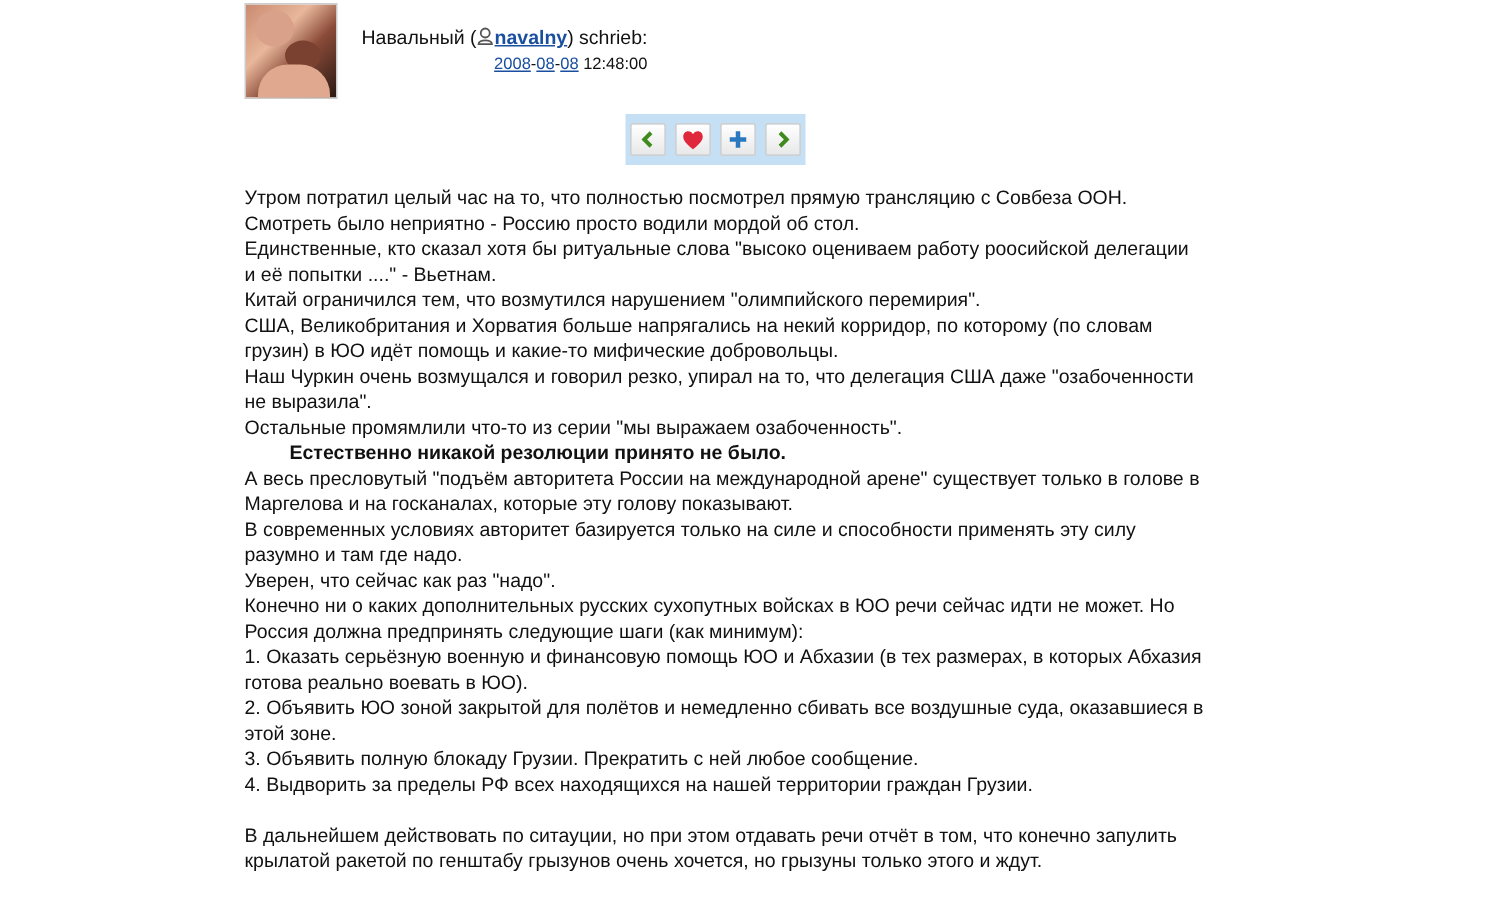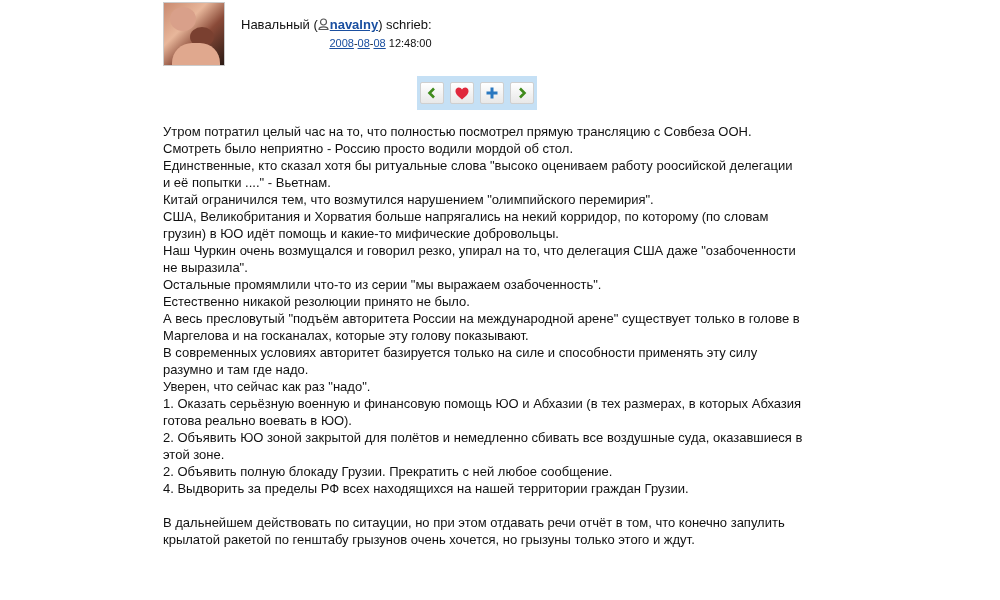--- a/index.html
+++ b/index.html
@@ -16,21 +16,21 @@
     .header .user { font-weight:bold; }
     .user-icon { display:inline-block; width:11px; height:12px; vertical-align:-1px; margin-right:1px; }
     .date-line { font-size:11px;text-align:right; }
     .nav-bar { position:absolute; left:417px; top:76px; width:120px; height:34px;
                background:#c5e0f5; display:flex; align-items:center; justify-content:center; gap:6px; }
     .nav-btn { width:22px; height:20px; background:linear-gradient(#ffffff,#e8e8e8);
                border:1px solid #cfcfcf; border-radius:2px; display:flex; align-items:center; justify-content:center; }
     .nav-btn svg { display:block; }
     .content { position:absolute; left:163px; top:123px; width:640px; font-size:13px; line-height:17px; color:#111; }
     .content p { margin:0; }
-    .content .b { font-weight:normal; }
+    .content .b { font-weight:bold;margin-left:30px; }
     .content .gap { height:17px; }
   </style>
 </head>
 <body>
 
 <div class="avatar">
   <div class="head1"></div>
   <div class="head2"></div>
   <div class="body1"></div>
 </div>
@@ -76,19 +76,20 @@
   <p>Смотреть было неприятно - Россию просто водили мордой об стол.</p>
   <p>Единственные, кто сказал хотя бы ритуальные слова "высоко оцениваем работу роосийской делегации и её попытки ...." - Вьетнам.</p>
   <p>Китай ограничился тем, что возмутился нарушением "олимпийского перемирия".</p>
   <p>США, Великобритания и Хорватия больше напрягались на некий корридор, по которому (по словам грузин) в ЮО идёт помощь и какие-то мифические добровольцы.</p>
   <p>Наш Чуркин очень возмущался и говорил резко, упирал на то, что делегация США даже "озабоченности не выразила".</p>
   <p>Остальные промямлили что-то из серии "мы выражаем озабоченность".</p>
   <p class="b">Естественно никакой резолюции принято не было.</p>
   <p>А весь пресловутый "подъём авторитета России на международной арене" существует только в голове в Маргелова и на госканалах, которые эту голову показывают.</p>
   <p>В современных условиях авторитет базируется только на силе и способности применять эту силу разумно и там где надо.</p>
   <p>Уверен, что сейчас как раз "надо".</p>
+  <p>Конечно ни о каких дополнительных русских сухопутных войсках в ЮО речи сейчас идти не может. Но Россия должна предпринять следующие шаги (как минимум):</p>
   <p>1. Оказать серьёзную военную и финансовую помощь ЮО и Абхазии (в тех размерах, в которых Абхазия готова реально воевать в ЮО).</p>
   <p>2. Объявить ЮО зоной закрытой для полётов и немедленно сбивать все воздушные суда, оказавшиеся в этой зоне.</p>
-  <p>2. Объявить полную блокаду Грузии. Прекратить с ней любое сообщение.</p>
+  <p>3. Объявить полную блокаду Грузии. Прекратить с ней любое сообщение.</p>
   <p>4. Выдворить за пределы РФ всех находящихся на нашей территории граждан Грузии.</p>
   <div class="gap"></div>
   <p>В дальнейшем действовать по ситауции, но при этом отдавать речи отчёт в том, что конечно запулить крылатой ракетой по генштабу грызунов очень хочется, но грызуны только этого и ждут.</p>
 </div>
 
 </body></html>

